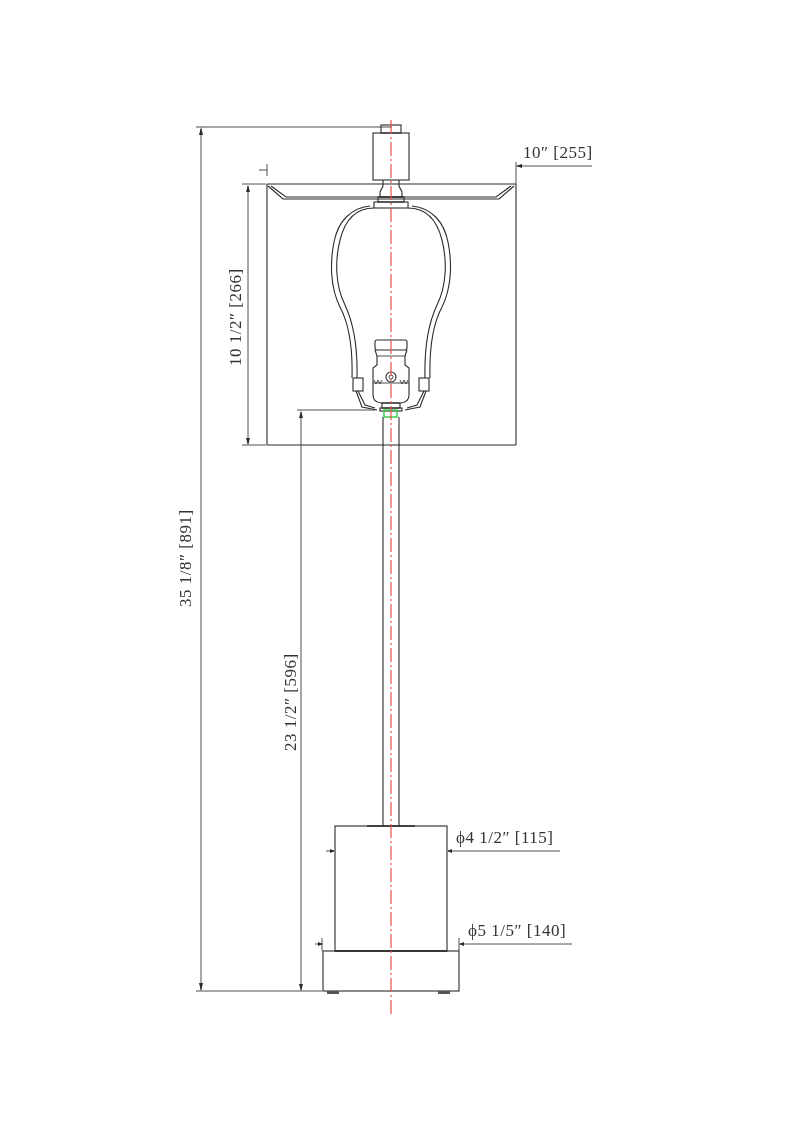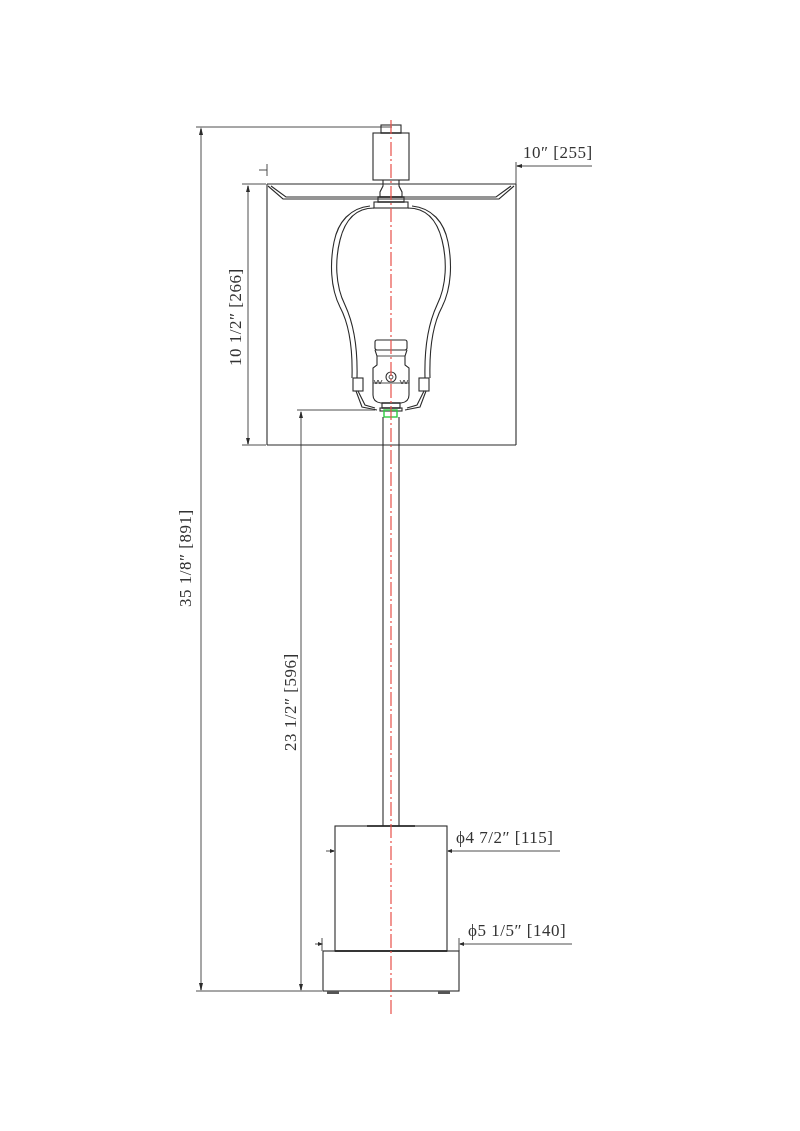--- a/index.html
+++ b/index.html
@@ -129,15 +129,15 @@
 </svg>
 
 <div class="html-label" style="left:523px; top:143px;">10″ [255]</div>
 
 <div class="html-label vert" style="left:226px; top:366px;">10 1/2″ [266]</div>
 
 <div class="html-label vert" style="left:176px; top:607px;">35 1/8″ [891]</div>
 
 <div class="html-label vert" style="left:281px; top:751px;">23 1/2″ [596]</div>
 
-<div class="html-label" style="left:456px; top:828px;">ϕ4 7/2″ [115]</div>
+<div class="html-label" style="left:456px; top:828px;">ϕ4 1/2″ [115]</div>
 
 <div class="html-label" style="left:468px; top:921px;">ϕ5 1/5″ [140]</div>
 
 </body></html>

